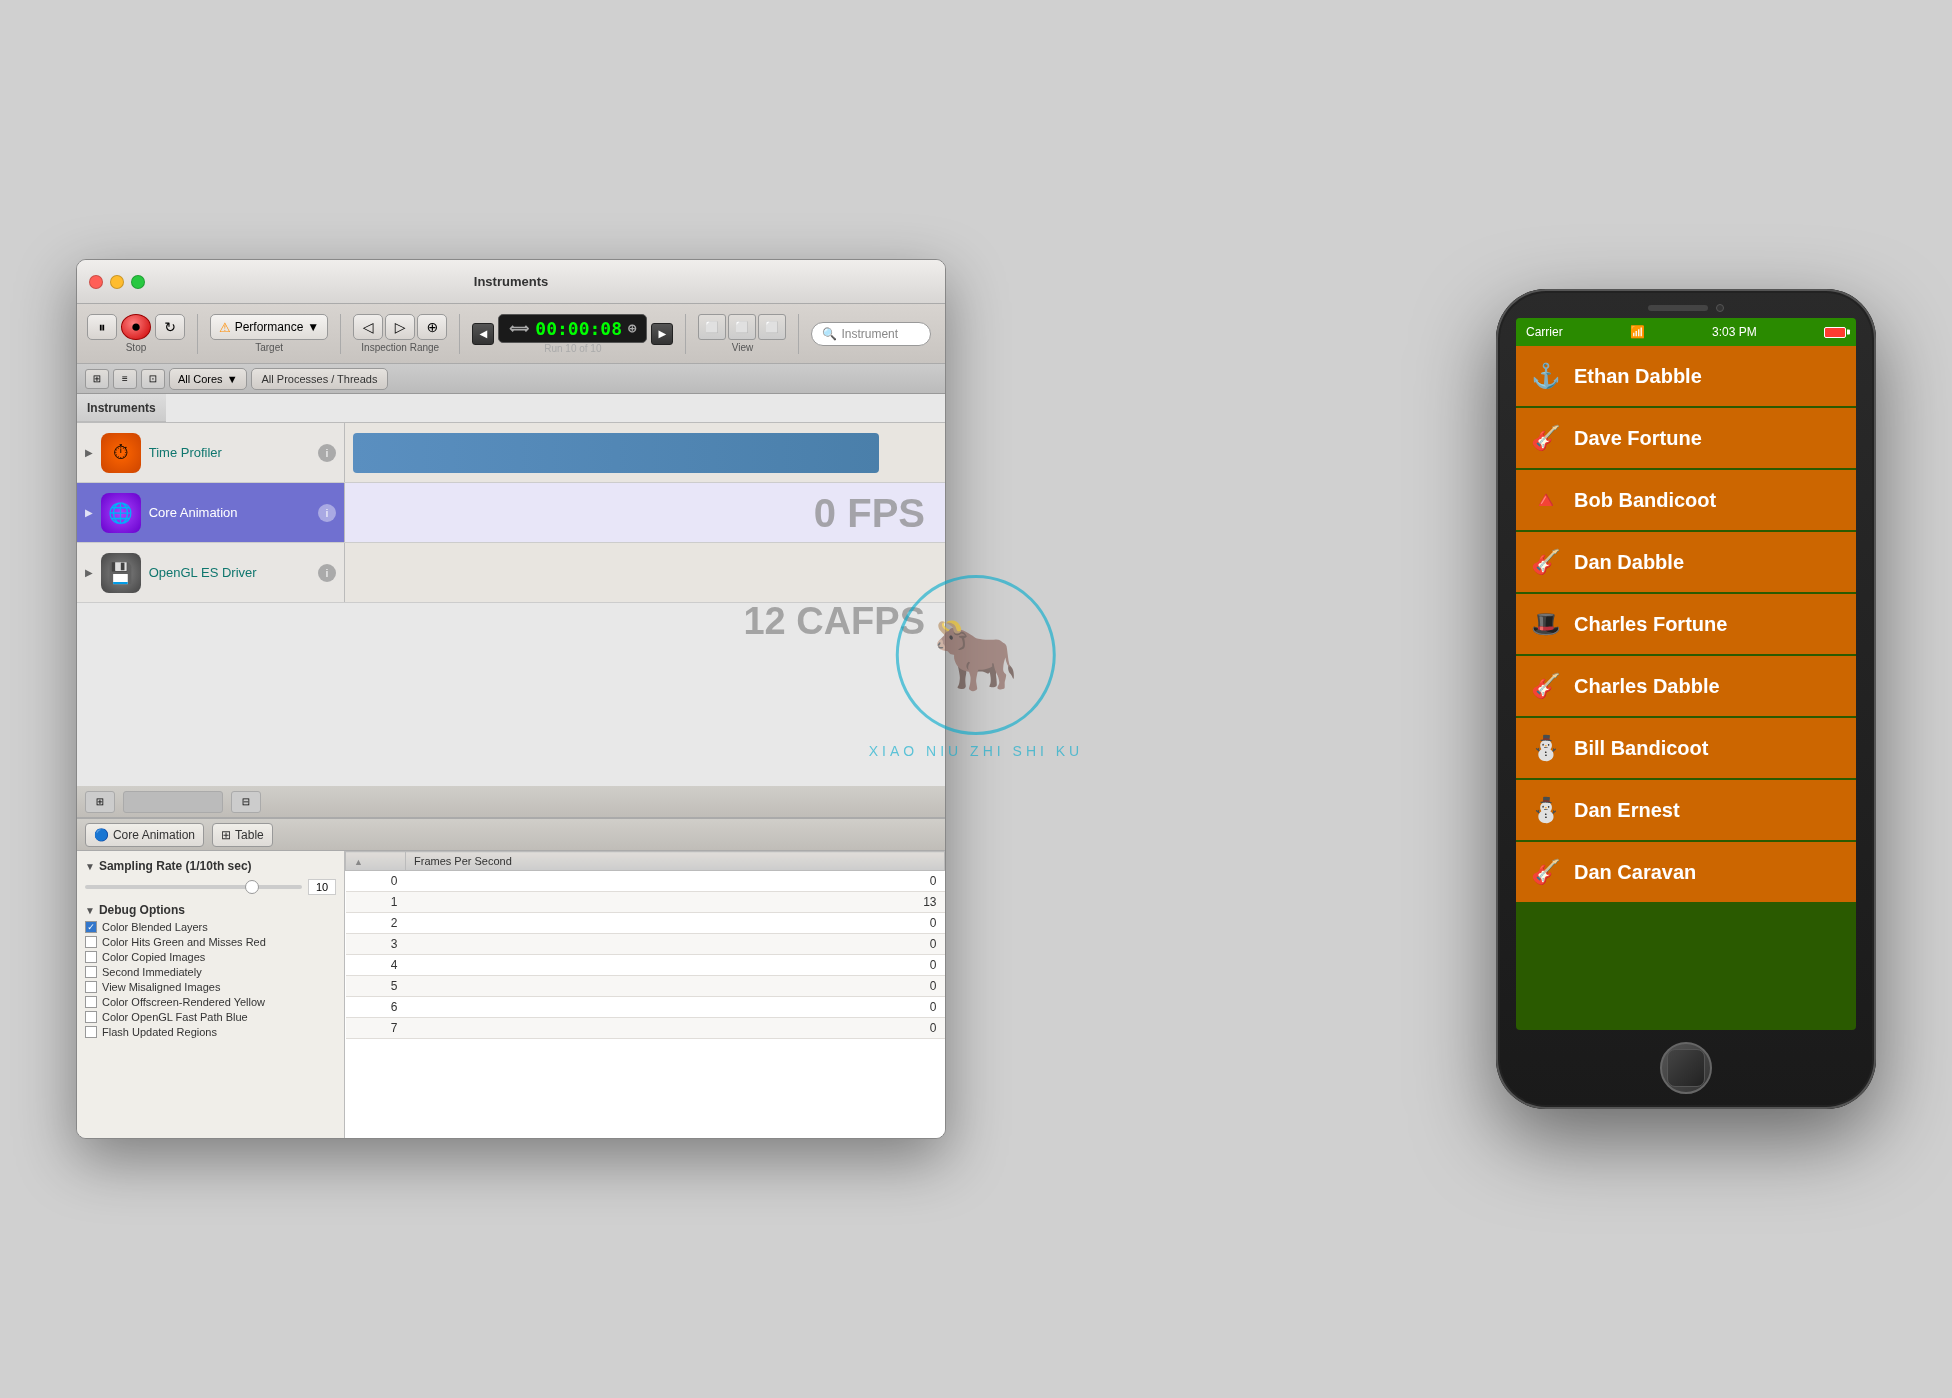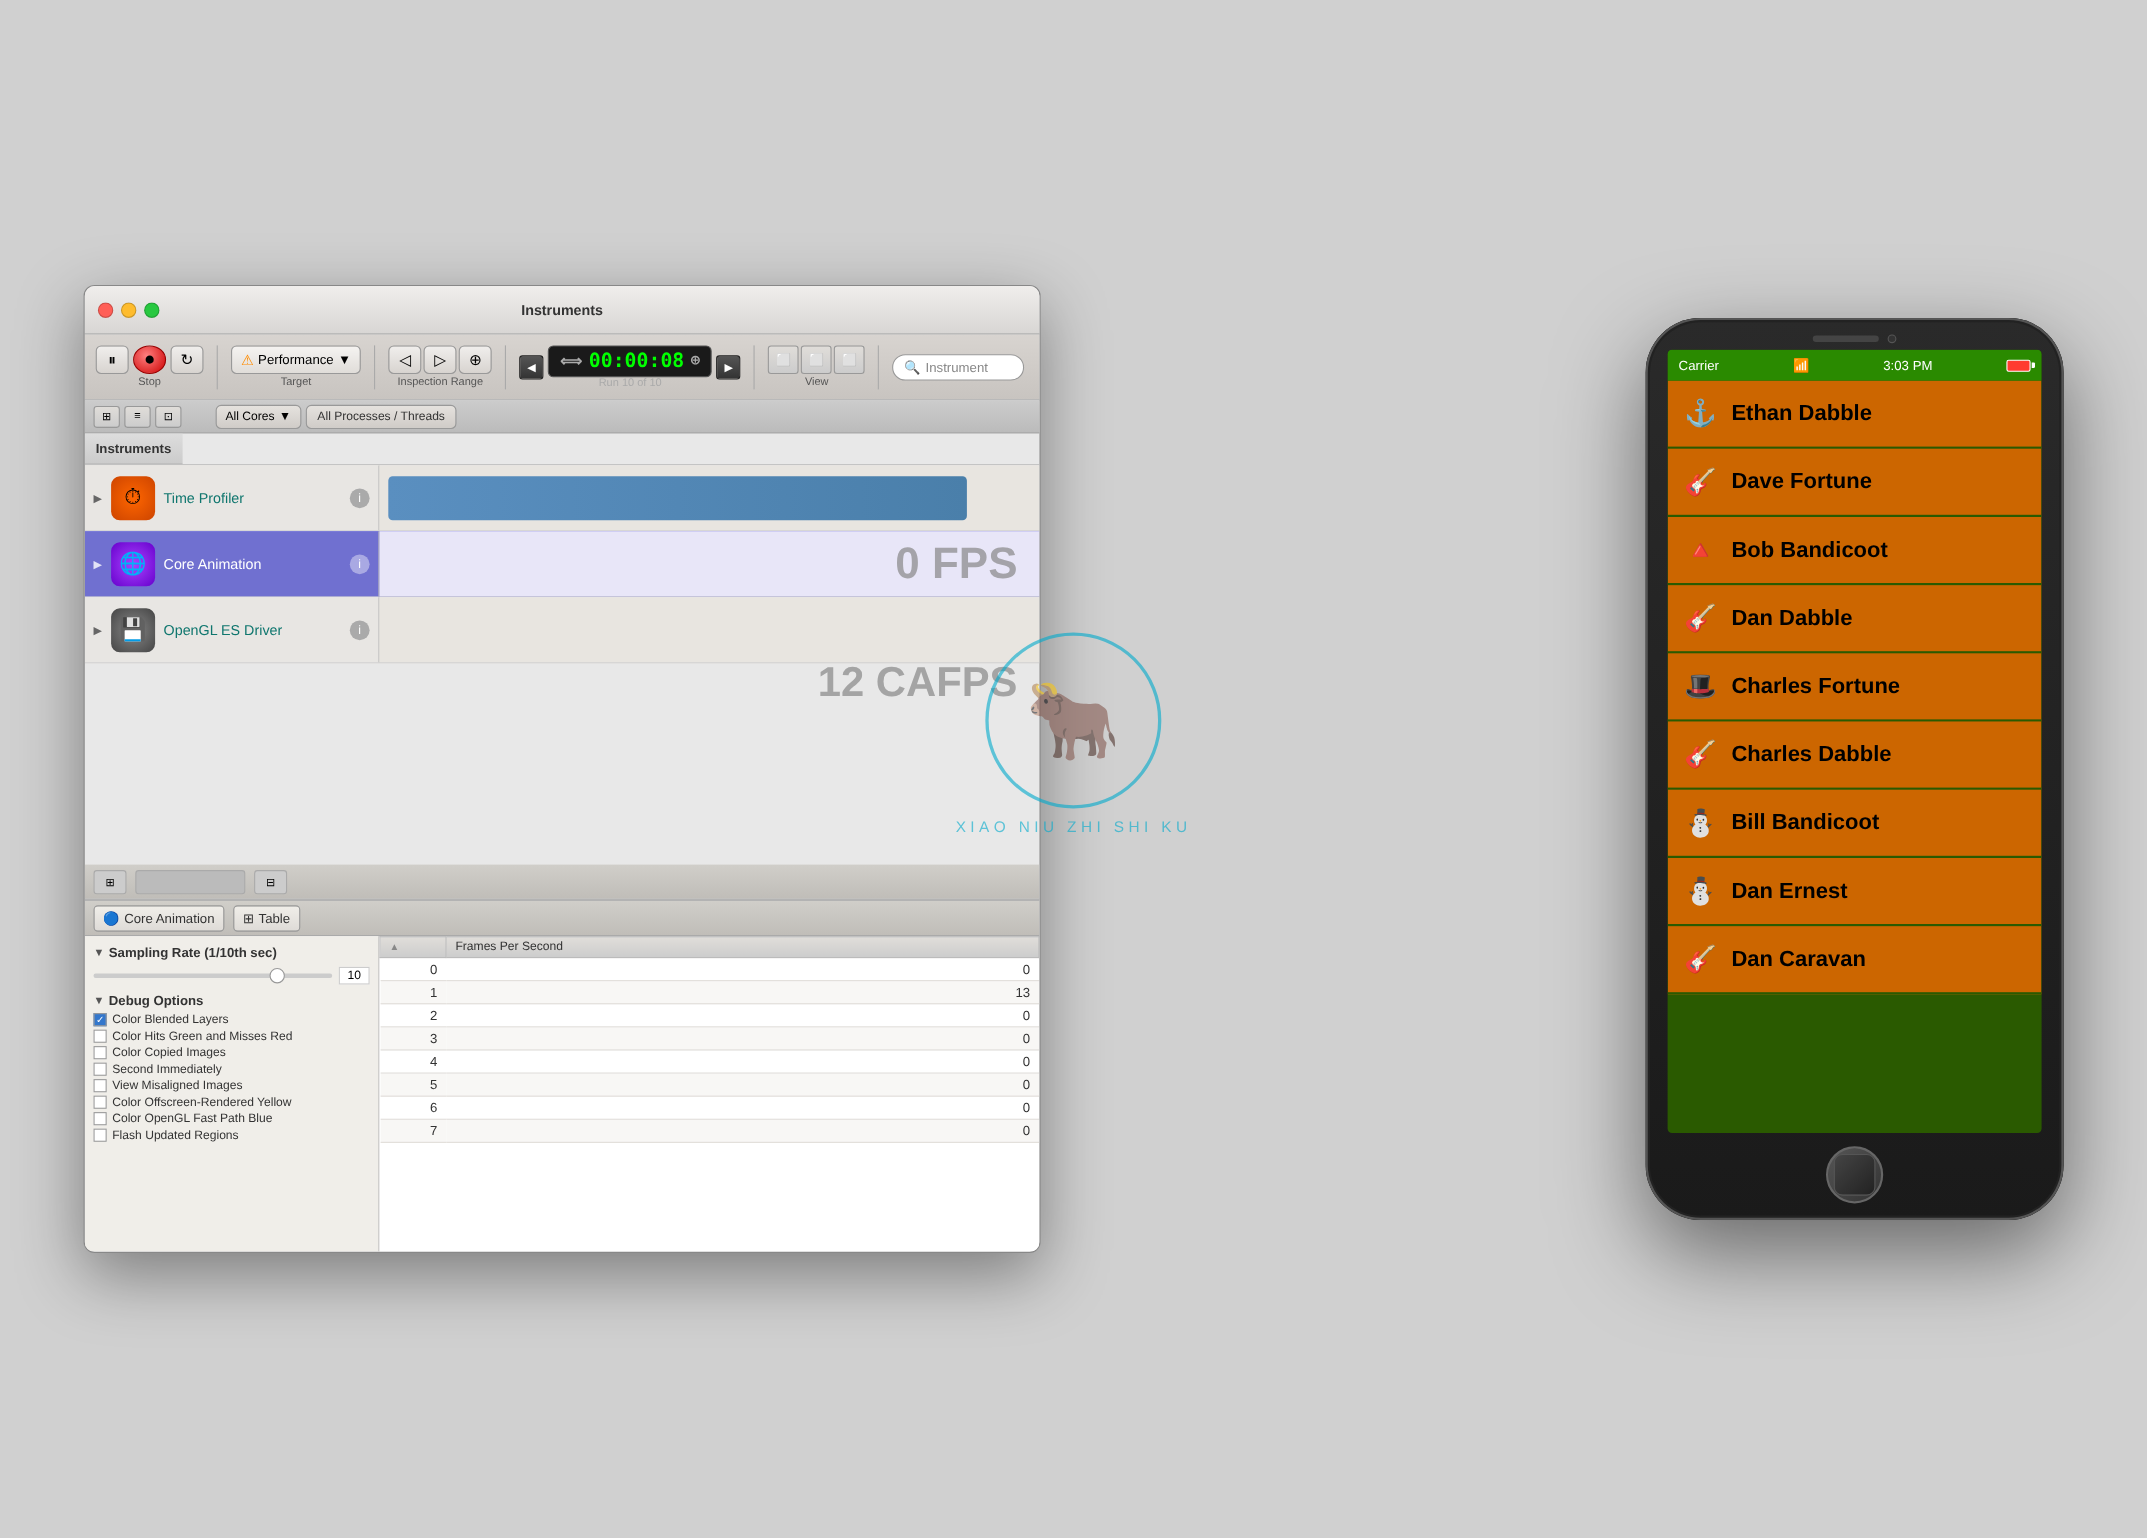--- a/index.html
+++ b/index.html
@@ -211,21 +211,20 @@
     .all-cores-select {
       background: linear-gradient(to bottom, #e5e2de, #d0ccc8);
       border: 1px solid #999;
       border-radius: 5px;
       padding: 2px 8px;
       font-size: 11px;
       height: 22px;
       display: flex;
       align-items: center;
       gap: 4px;
-      margin-left: 27px;
     }
     .all-processes-btn {
       background: linear-gradient(to bottom, #e5e2de, #d0ccc8);
       border: 1px solid #999;
       border-radius: 5px;
       padding: 2px 10px;
       font-size: 11px;
       height: 22px;
       display: flex;
       align-items: center;
@@ -612,21 +611,21 @@
       width: 40px;
       height: 40px;
       display: flex;
       align-items: center;
       justify-content: center;
       font-size: 24px;
     }
     .contact-name {
       font-size: 20px;
       font-weight: 600;
-      color: #000000;
+      color: #ffffff;
     }
     .iphone-home-bar {
       width: 100%;
       display: flex;
       justify-content: center;
       margin-top: 12px;
     }
     .home-button {
       width: 52px;
       height: 52px;

